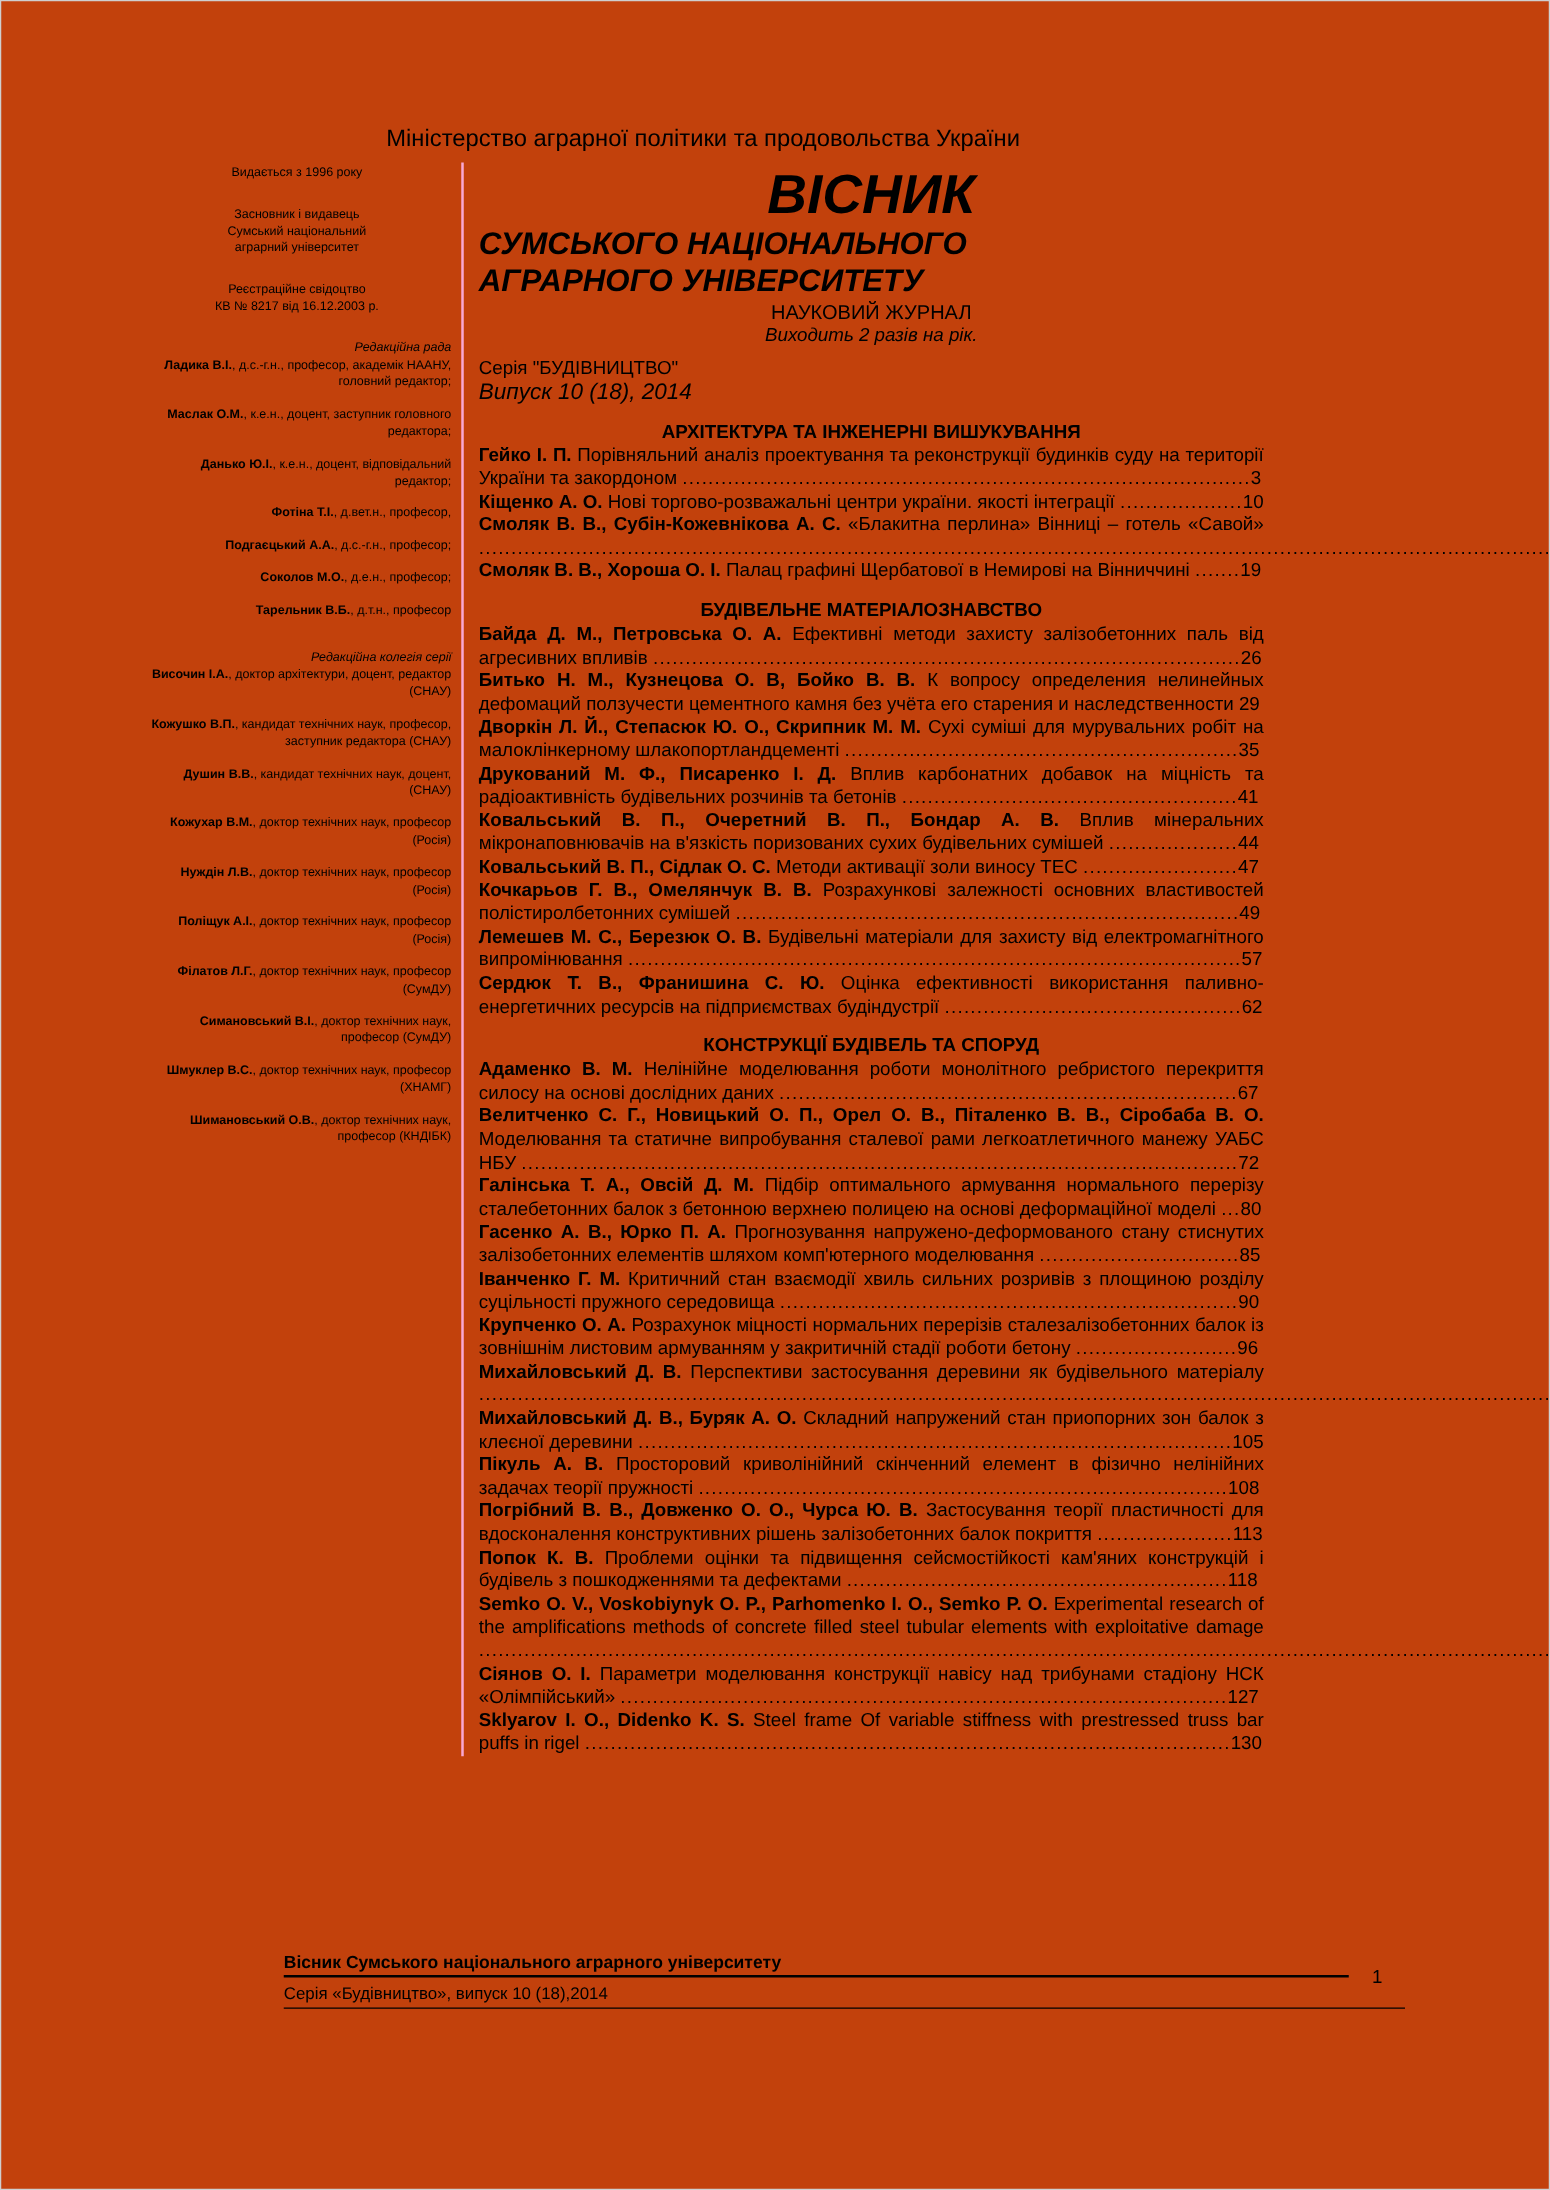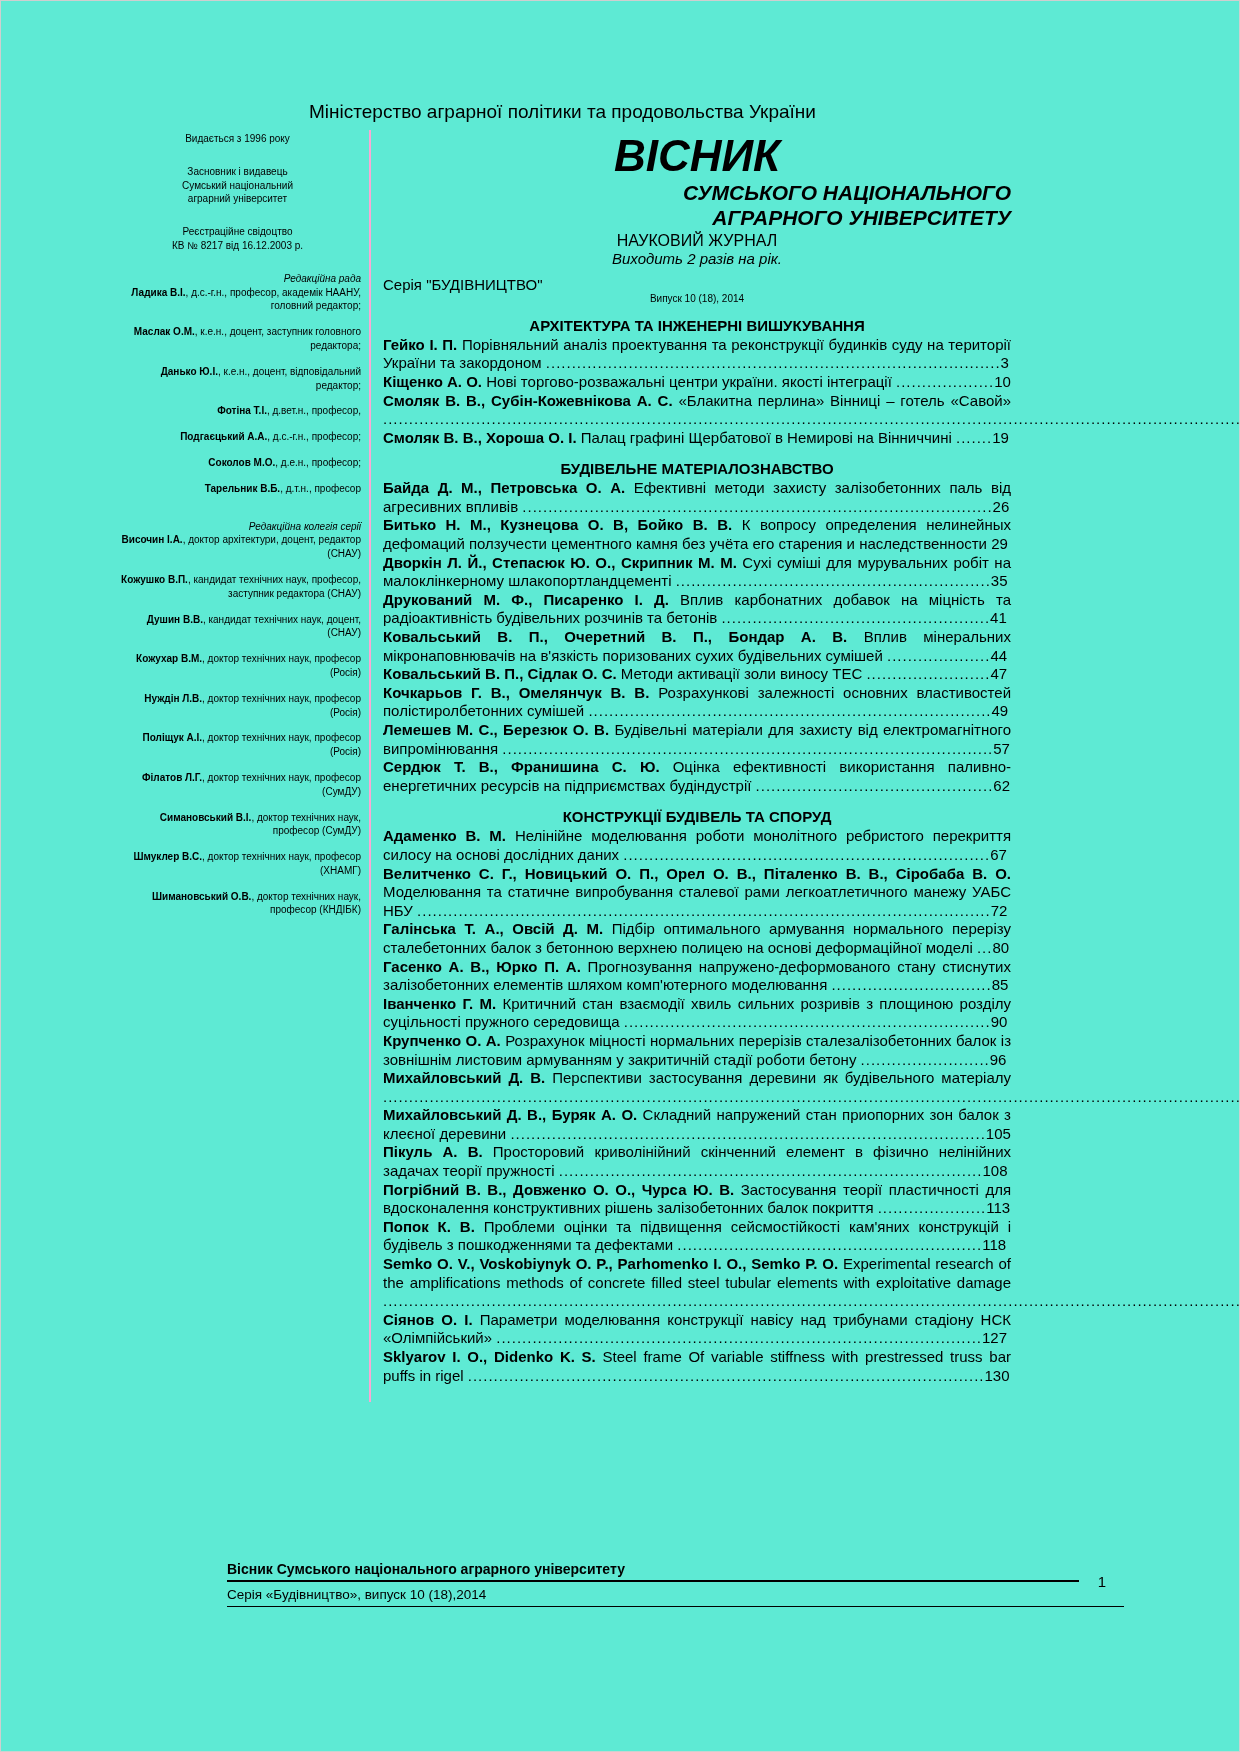--- a/index.html
+++ b/index.html
@@ -1,36 +1,36 @@
 <!DOCTYPE html>
 <html><head>
 <meta charset="utf-8">
 <style>
   html,body{margin:0;padding:0;}
   body{background:#ffffff;}
-  .page{position:relative;width:1240px;height:1752px;background:#5eead4;
+  .page{position:relative;width:1240px;height:1752px;background:#c2410c;
         font-family:"Liberation Sans",sans-serif;color:#000;overflow:hidden;
         border:1px solid #cfcfcf;box-sizing:border-box;}
   .content{position:absolute;left:113px;top:100px;width:897px;}
   .ministry{font-size:19px;text-align:center;margin:0 0 7px 0;}
   .columns{display:flex;align-items:stretch;min-height:1272px;}
   .sidebar{flex:0 0 257px;width:257px;border-right:2px solid #f9a8d4;
            padding:2px 8px 0 0;font-size:10px;line-height:1.38;box-sizing:border-box;}
   .main{flex:1 1 auto;min-width:0;padding:2px 0 0 12px;}
   .sb-center{text-align:center;white-space:pre-line;margin:0 0 19px 0;}
   .board-title{font-style:italic;text-align:right;margin:0;}
   .board-title.series{margin-top:24px;}
   .member{text-align:right;margin:0 0 12px 0;}
   .member b{font-weight:700;}
   .m-title{font-size:44px;font-weight:700;font-style:italic;text-align:center;line-height:1.08;}
-  .m-sub{font-size:21px;font-weight:700;font-style:italic;text-align:right;line-height:1.22;}
+  .m-sub{font-size:25px;font-weight:700;font-style:italic;text-align:left;line-height:1.22;}
   .m-type{font-size:16px;text-align:center;margin-top:1px;}
   .m-freq{font-size:15px;font-style:italic;text-align:center;}
   .m-series{font-size:15px;margin-top:9px;}
-  .m-issue{font-size:10px;text-align:center;}
+  .m-issue{font-size:18px;font-style:italic;}
   .toc{margin-top:2px;}
   .toc-heading{font-size:15px;font-weight:700;margin:13px 0 2px 0;text-align:center;}
   .toc-entry{font-size:15px;line-height:1.24;text-align:justify;}
   .toc-entry .authors{font-weight:700;}
   .toc-entry .dots{letter-spacing:1px;}
   .footer{position:absolute;left:113px;top:1460px;width:897px;font-size:13.5px;}
   .f1{font-weight:700;font-size:14px;}
   .rule1{border-top:2px solid #000;width:852px;margin-top:3px;}
   .f2{margin-top:5px;}
   .rule2{border-top:1px solid #000;width:897px;margin-top:4px;}

